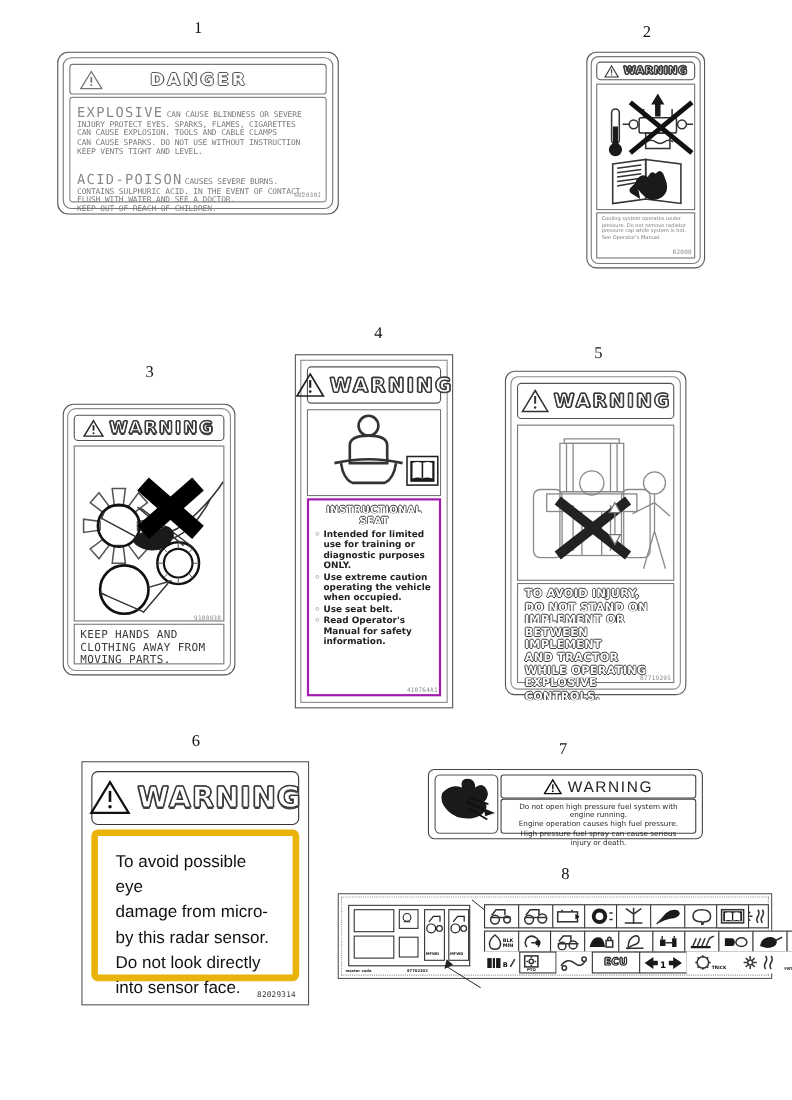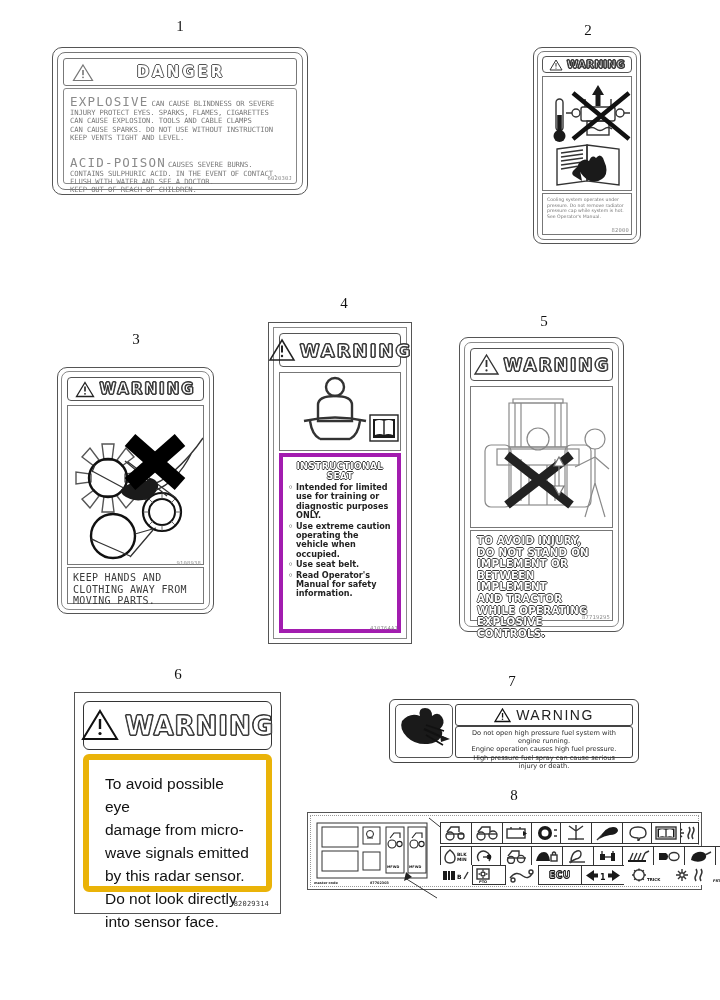--- a/index.html
+++ b/index.html
@@ -70,21 +70,21 @@
   #decal3 .pic{position:absolute;left:10px;top:38px;right:10px;height:158px;border:1px solid #777;}
   #decal3 .txt{position:absolute;left:10px;top:200px;right:10px;bottom:10px;border:1px solid #777;padding:4px 5px;box-sizing:border-box;}
   .stencil{font-family:"DejaVu Sans Mono", monospace;font-size:10px;line-height:11.5px;color:#3b3b3b;letter-spacing:0.3px;}
 
   
   #decal4{left:268px;top:322px;width:144px;height:322px;}
   #decal4 .o1{position:absolute;inset:0;border:1px solid #555;}
   #decal4 .o2{position:absolute;left:5px;top:5px;right:5px;bottom:5px;border:1px solid #8a8a8a;}
   #decal4 .band{position:absolute;left:11px;top:11px;right:11px;height:34px;}
   #decal4 .pic{position:absolute;left:11px;top:50px;right:11px;height:77px;border:1px solid #777;}
-  #decal4 .txt{position:absolute;left:11px;top:131px;right:11px;bottom:11px;border:4px solid #a21caf;padding:4px 5px 17px 5px;box-sizing:border-box;}
+  #decal4 .txt{position:absolute;left:11px;top:131px;right:11px;bottom:11px;border:2px solid #a21caf;padding:4px 5px 17px 5px;box-sizing:border-box;}
   .d4-title{font-family:"DejaVu Sans", sans-serif;font-weight:bold;font-size:9px;letter-spacing:0.4px;text-align:center;color:#fff;
     text-shadow:-0.7px 0 #333,0 0.7px #333,0.7px 0 #333,0 -0.7px #333;margin-bottom:2px;}
   .d4-bullets{list-style:none;margin:0;padding:0;}
   .d4-bullets li{font-family:"DejaVu Sans", sans-serif;font-weight:bold;font-size:8.1px;line-height:9.4px;color:#222;
     padding-left:8px;position:relative;margin-bottom:1px;}
   .d4-bullets li:before{content:"\25E6";position:absolute;left:0;top:0;font-size:8px;}
   .d4-close{font-family:"DejaVu Sans", sans-serif;font-weight:bold;font-size:8.4px;line-height:9.8px;color:#222;margin-top:2px;}
 
   
   #decal5{left:459px;top:337px;width:165px;height:295px;}
@@ -400,21 +400,20 @@
           <rect x="17.8" y="10" width="2.4" height="10" fill="#111"></rect>
           <circle cx="19" cy="24.5" r="1.6" fill="#111"></circle>
         </svg>
       </span>
       <span class="hdr-word" style="font-size:26px;letter-spacing:1px;">WARNING</span>
     </div>
 
     <div class="txt">
       <div class="d6-line">To avoid possible eye</div>
       <div class="d6-line">damage from micro-</div>
-      <div class="d6-line">wave signals emitted</div>
       <div class="d6-line">by this radar sensor.</div>
       <div class="d6-line">Do not look directly</div>
       <div class="d6-line">into sensor face.</div>
     </div>
     <div class="pcode" style="right:12px;bottom:6px;font-size:7px;color:#333;">82029314</div>
   </div>
 
   <div class="decal" id="decal7">
     <div class="o1"></div>
 

